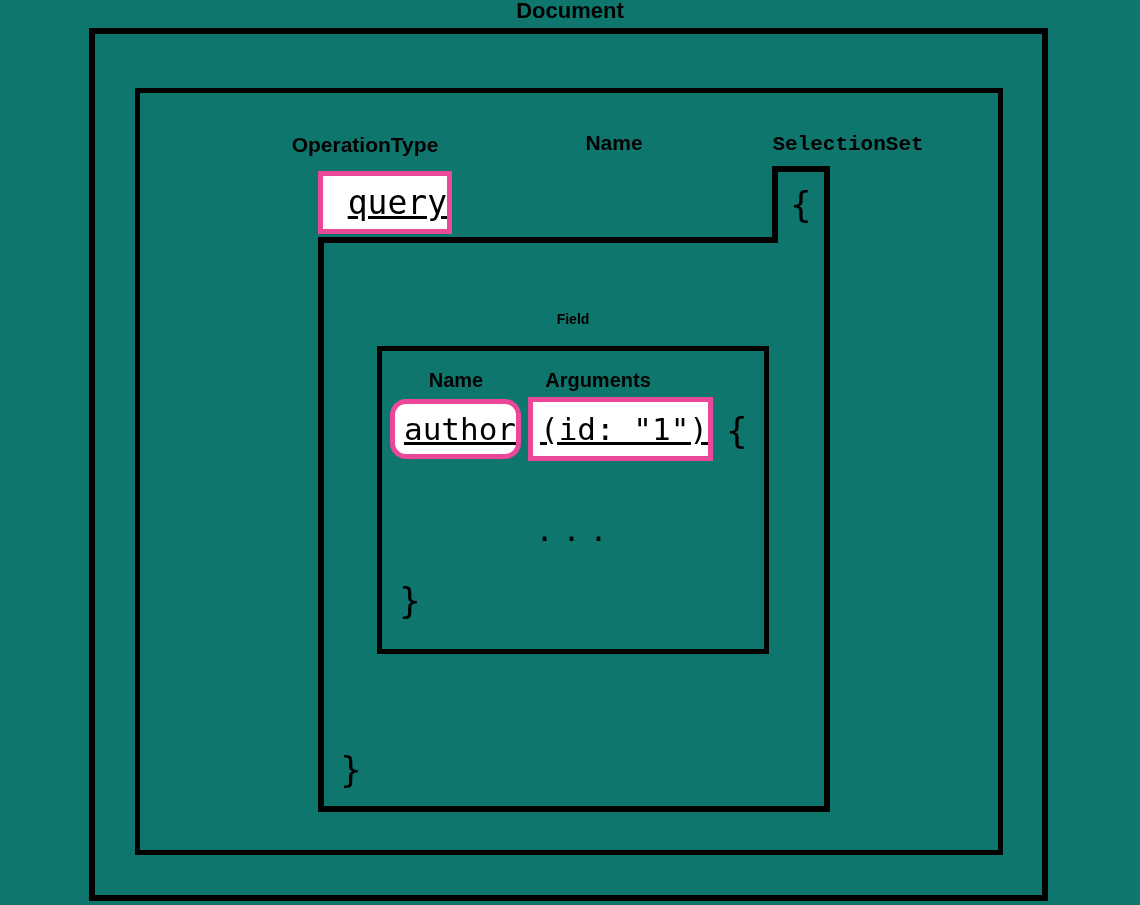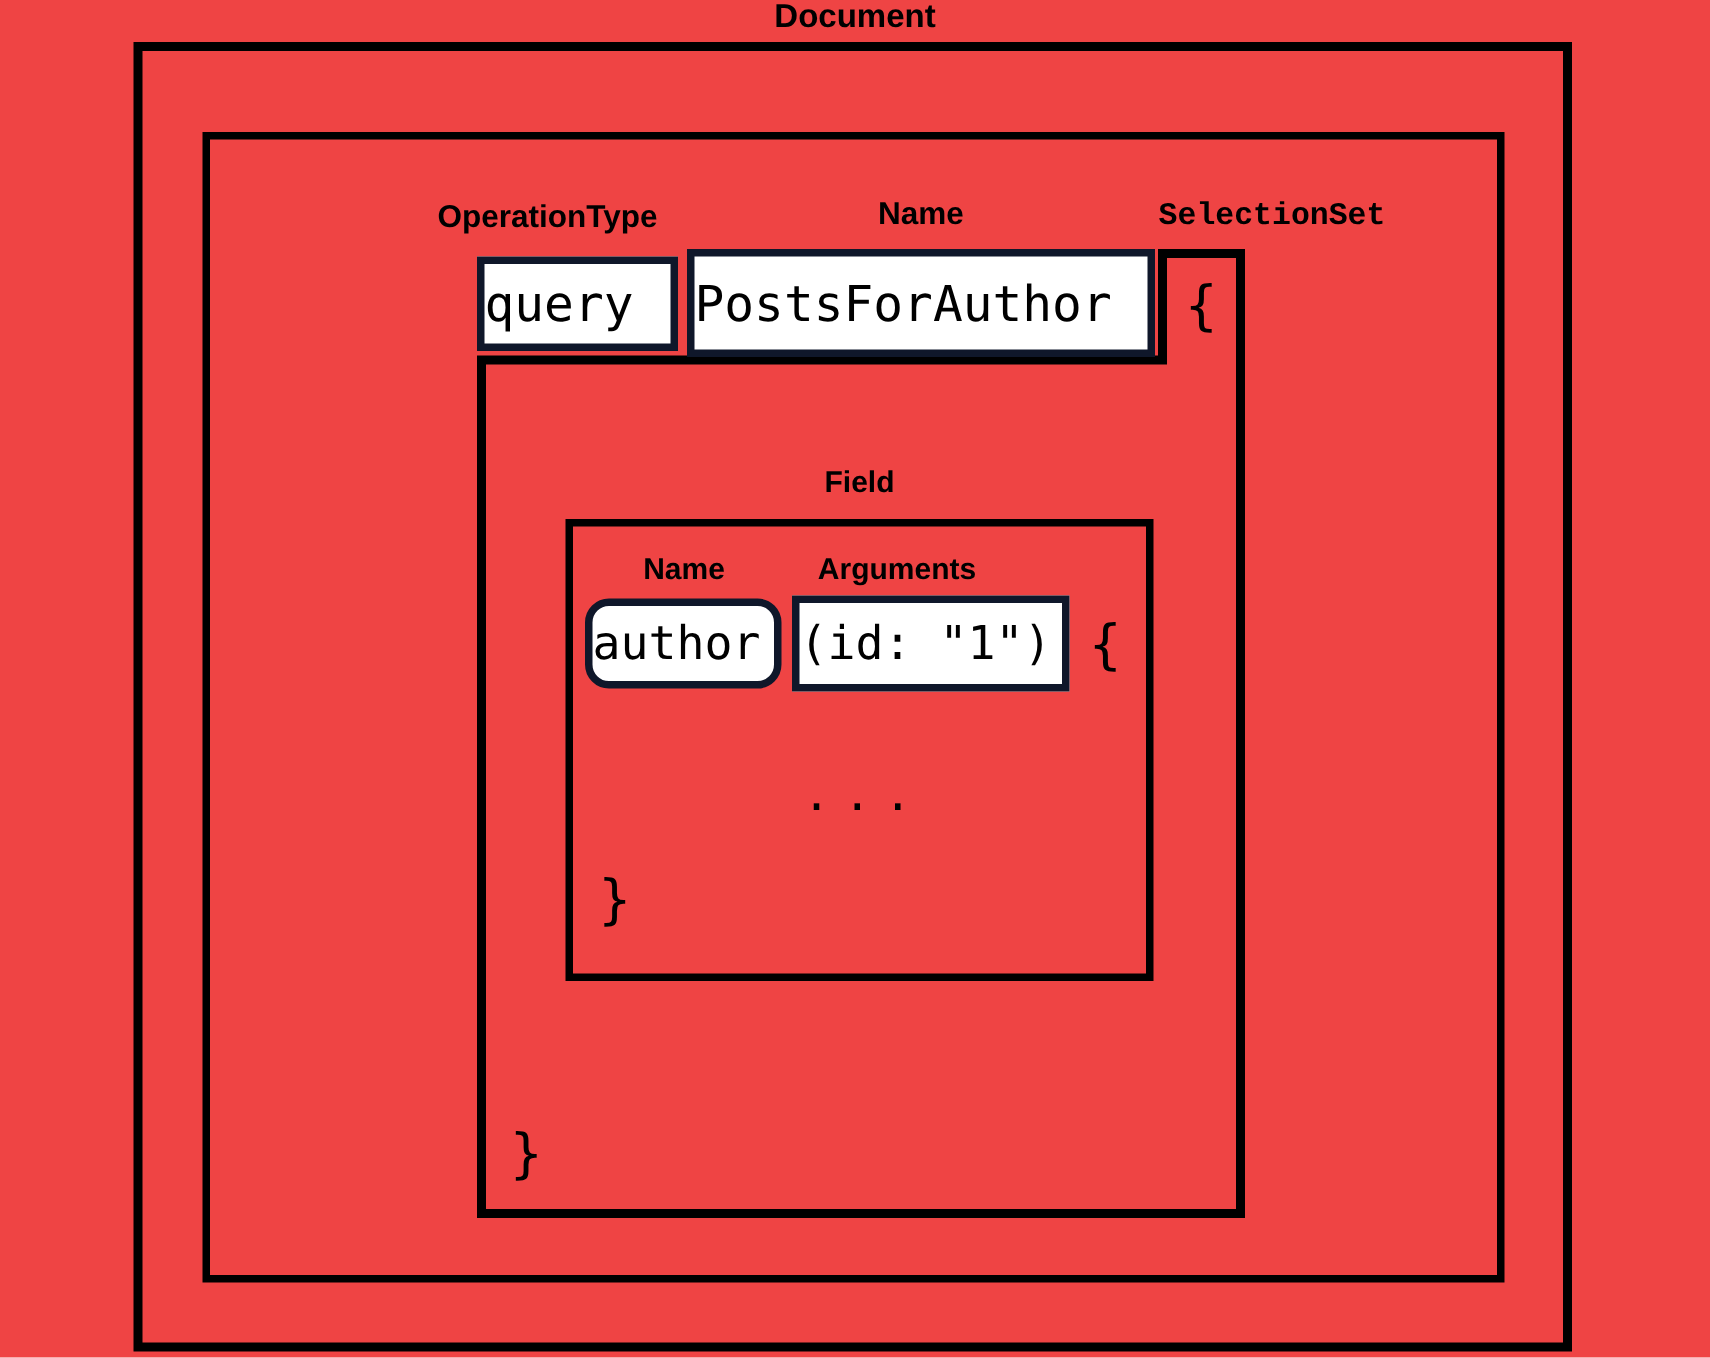--- a/index.html
+++ b/index.html
@@ -4,43 +4,44 @@
 <style>
   html, body {
     margin: 0;
     padding: 0;
     background: #ffffff;
   }
   #stage {
     position: relative;
     width: 1140px;
     height: 905px;
-    background: #ef4444;
+    background: #0f766e;
     overflow: hidden;
     font-family: "Liberation Sans", sans-serif;
     color: #000000;
   }
   .abs { position: absolute; }
   .label {
     position: absolute;
     font-family: "Liberation Sans", sans-serif;
     font-weight: 700;
     color: #000000;
     white-space: nowrap;
     transform: translateX(-50%);
     line-height: 1;
   }
   .box {
     position: absolute;
     box-sizing: border-box;
-    border: 5px solid #0f172a;
+    border: 5px solid #ec4899;
     background: #ffffff;
     display: flex;
     align-items: center;
-    justify-content: flex-start;
+    justify-content: flex-end;
+    text-decoration: underline;
   }
   .outline {
     position: absolute;
     box-sizing: border-box;
     background: transparent;
   }
   .code {
     font-family: "DejaVu Sans Mono", monospace;
     color: #000000;
     white-space: nowrap;
@@ -83,27 +84,24 @@
   </svg>
 
   <div class="label" style="left:365px; top:134px; font-size:21px;">OperationType</div>
   <div class="label" style="left:614px; top:132px; font-size:21px;">Name</div>
   <div class="label" style="left:848px; top:134px; font-size:21px;font-family:Liberation Mono, monospace;">SelectionSet</div>
 
   <div class="box" style="left:318px; top:171px; width:134px; height:63px;">
     <span class="code" style="font-size:33px;">query</span>
   </div>
 
-  <div class="box" style="left:458px; top:166px; width:312px; height:72px;">
-    <span class="code" style="font-size:33px;">PostsForAuthor</span>
-  </div>
 
   <div class="brace" style="left:790px; top:187px;">{</div>
 
-  <div class="label" style="left:573px; top:312px; font-size:20px;">Field</div>
+  <div class="label" style="left:573px; top:312px; font-size:14px;">Field</div>
 
   <div class="outline" style="left:377px; top:346px; width:392px; height:308px; border:5px solid #000000;"></div>
 
   <div class="label" style="left:456px; top:370px; font-size:20px;">Name</div>
   <div class="label" style="left:598px; top:370px; font-size:20px;">Arguments</div>
 
   <div class="box" style="left:390px; top:399px; width:131px; height:60px;border-radius:16px;">
     <span class="code" style="font-size:31px;">author</span>
   </div>
 

